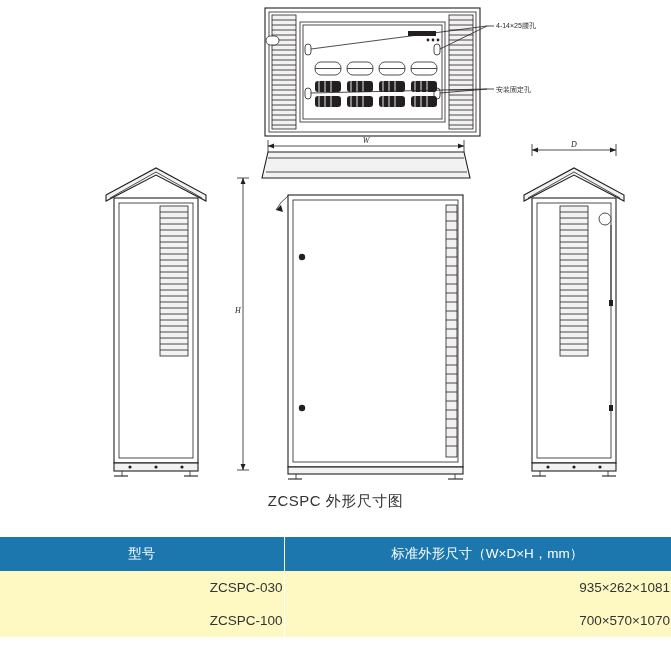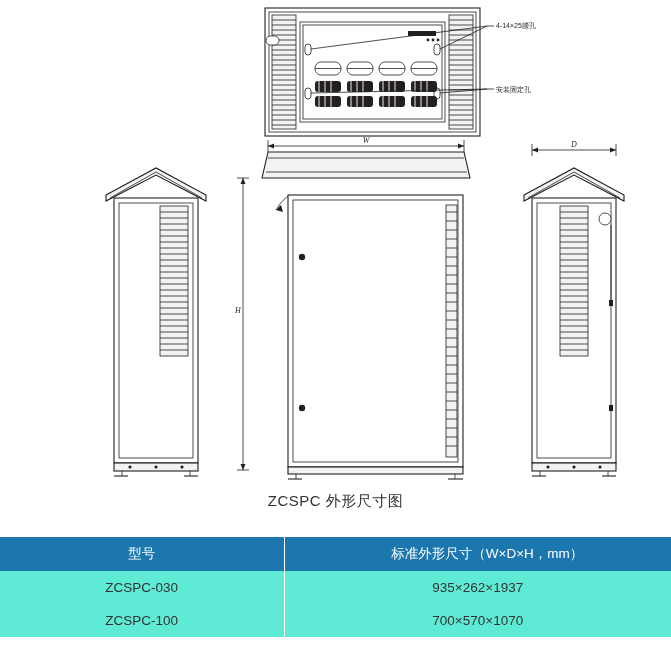--- a/index.html
+++ b/index.html
@@ -65,21 +65,22 @@
     color: #333;
     border-right: 1px solid #ffffff;
   }
   .spec-table td:last-child {
     border-right: none;
   }
   .spec-table tr.row-even td {
     background: #ffffff;
   }
   .spec-table tr.row-odd td {
-    background: #5eead4;
+    background: #fef9c3;
+    text-align: right;
   }
   .col-model { width: 284px; }
   .col-dims  { width: 387px; }
   svg { display: block; }
   .ln { stroke: #231f20; fill: none; }
   .thin { stroke-width: 0.8; }
   .med  { stroke-width: 1.1; }
   .fill-lt { fill: #f2f2f2; }
   .fill-wt { fill: #ffffff; }
   .fill-dk { fill: #231f20; }
@@ -426,21 +427,21 @@
     </colgroup>
     <thead>
       <tr>
         <th>型号</th>
         <th>标准外形尺寸（W×D×H，mm）</th>
       </tr>
     </thead>
     <tbody>
       <tr class="row-odd">
         <td>ZCSPC-030</td>
-        <td>935×262×1937</td>
+        <td>935×262×1081</td>
       </tr>
       <tr class="row-odd">
         <td>ZCSPC-100</td>
         <td>700×570×1070</td>
       </tr>
     </tbody>
   </table>
 
 </div>
 

